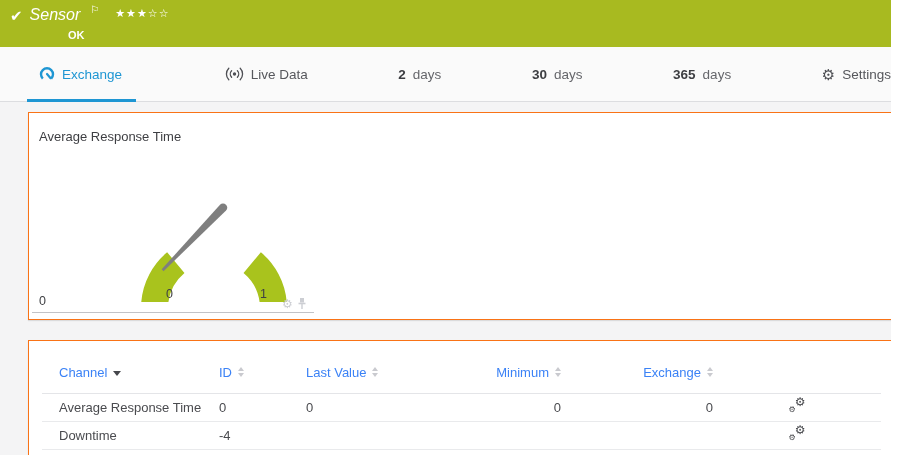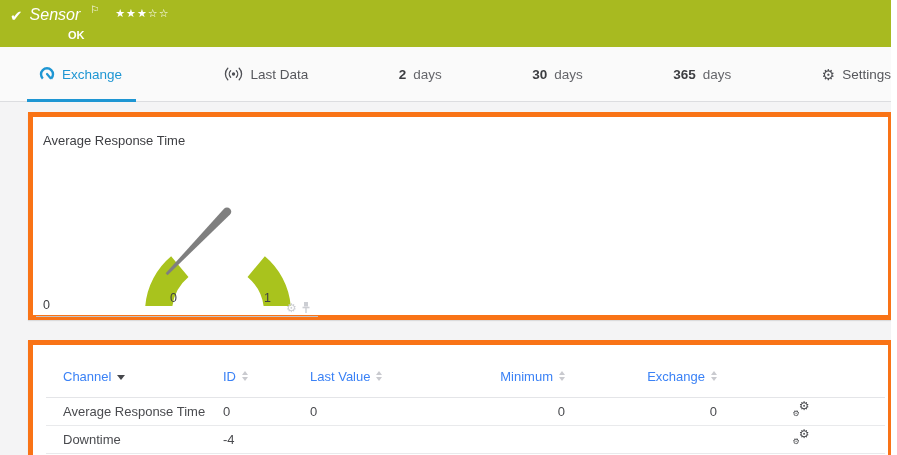--- a/index.html
+++ b/index.html
@@ -25,21 +25,21 @@
          position:relative; padding:0 2px; cursor:pointer; white-space:nowrap; }
   .tab.active { color:#1e96d3; padding:0 14px 0 12px; }
   .tab.active::after { content:""; position:absolute; left:0; right:0; bottom:-1px;
                        height:3px; background:#1e96d3; }
   .tab .num { font-weight:bold; color:#3c3d41; }
   .tab .unit { color:#65666b; }
   .tab svg { display:block; }
   .gear-glyph { font-size:15px; color:#4e4f54; line-height:1; }
 
   
-  .panel { position:absolute; background:#fff; border:5px solid #f97316;
+  .panel { position:absolute; background:#fff; border:1px solid #f97316;
            box-shadow:0 1px 1px rgba(0,0,0,0.10); }
   .gauge-panel { left:28px; top:112px; width:865px; height:208px; }
   .table-panel { left:28px; top:340px; width:865px; height:130px; }
 
   .panel-title { position:absolute; left:10px; top:16px; font-size:13px; color:#3e3f43; }
 
   .gauge-svg { position:absolute; left:100px; top:19px; }
   .scale-label { position:absolute; font-size:12.5px; color:#3f4044; }
   .scale-min { left:137px; top:174px; }
   .scale-max { left:231px; top:174px; }
@@ -94,21 +94,21 @@
       <span>Exchange</span>
     </div>
     <div class="tab">
       <svg width="19" height="14" viewBox="0 0 19 14">
         <circle cx="9.5" cy="7" r="1.7" fill="#4e4f54"></circle>
         <path d="M6.6 3.8 A4.6 4.6 0 0 0 6.6 10.2" fill="none" stroke="#4e4f54" stroke-width="1.3" stroke-linecap="round"></path>
         <path d="M12.4 3.8 A4.6 4.6 0 0 1 12.4 10.2" fill="none" stroke="#4e4f54" stroke-width="1.3" stroke-linecap="round"></path>
         <path d="M3.8 1.2 A8.3 8.3 0 0 0 3.8 12.8" fill="none" stroke="#4e4f54" stroke-width="1.3" stroke-linecap="round"></path>
         <path d="M15.2 1.2 A8.3 8.3 0 0 1 15.2 12.8" fill="none" stroke="#4e4f54" stroke-width="1.3" stroke-linecap="round"></path>
       </svg>
-      <span>Last Data</span>
+      <span>Live Data</span>
     </div>
     <div class="tab">
       <span class="num">2</span>
       <span class="unit">days</span>
     </div>
     <div class="tab">
       <span class="num">30</span>
       <span class="unit">days</span>
     </div>
     <div class="tab">

